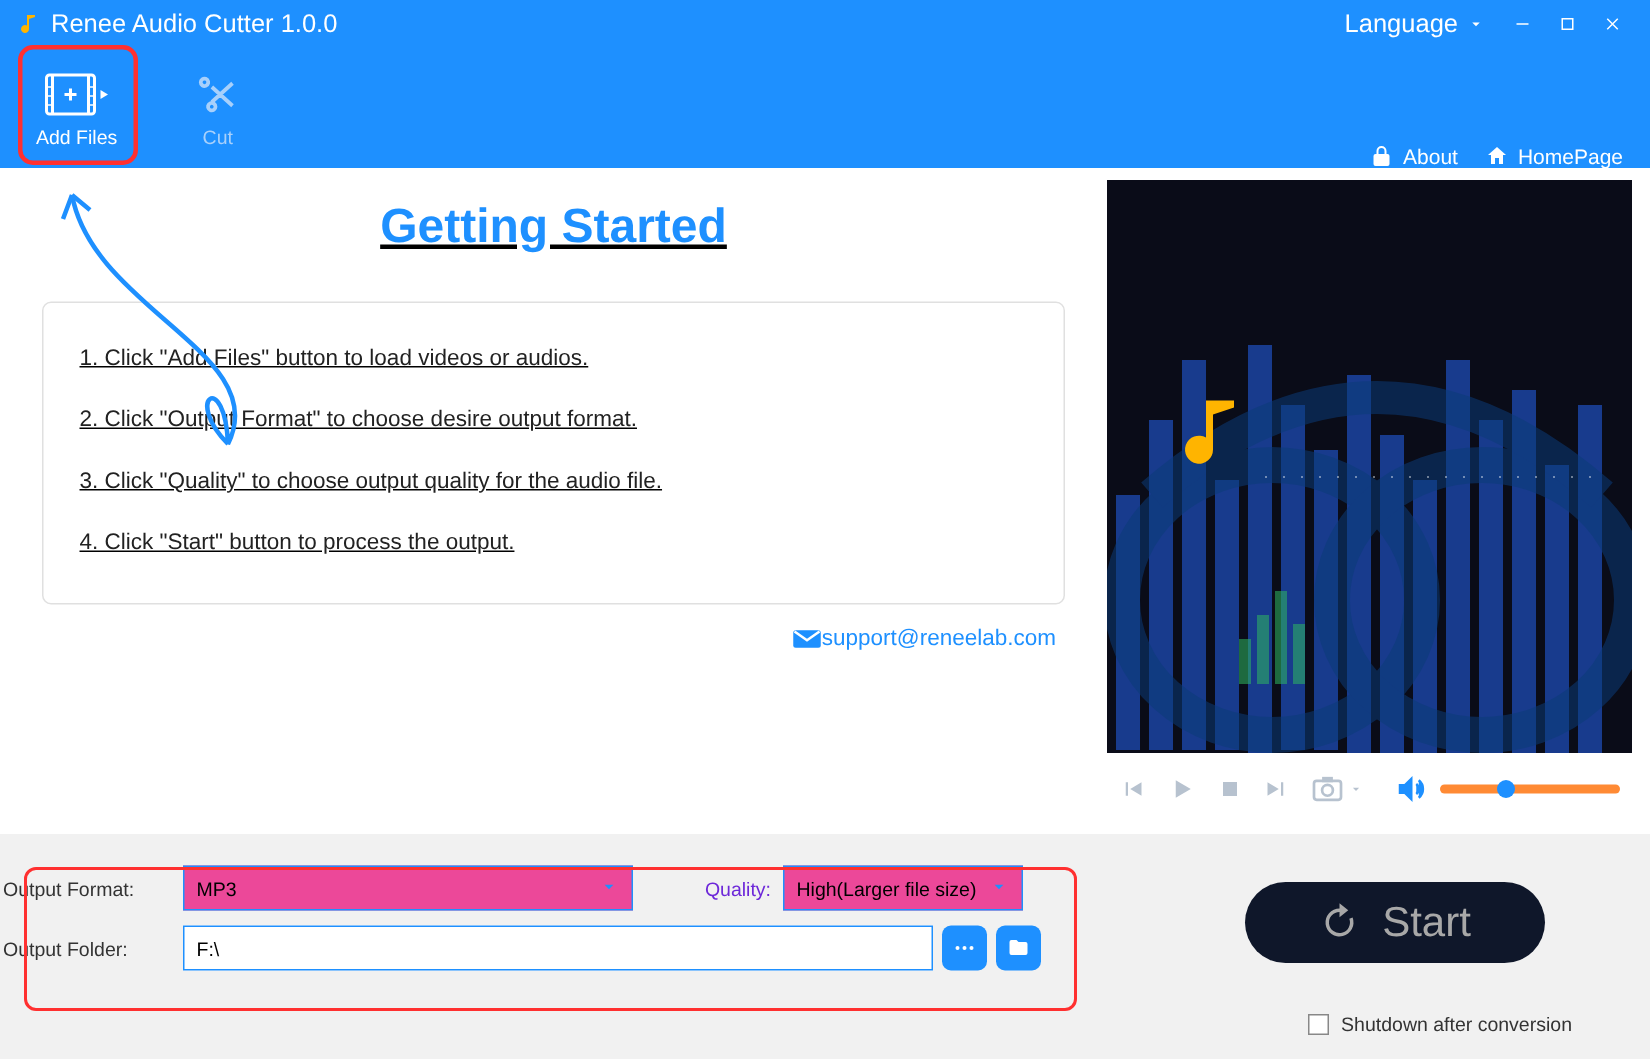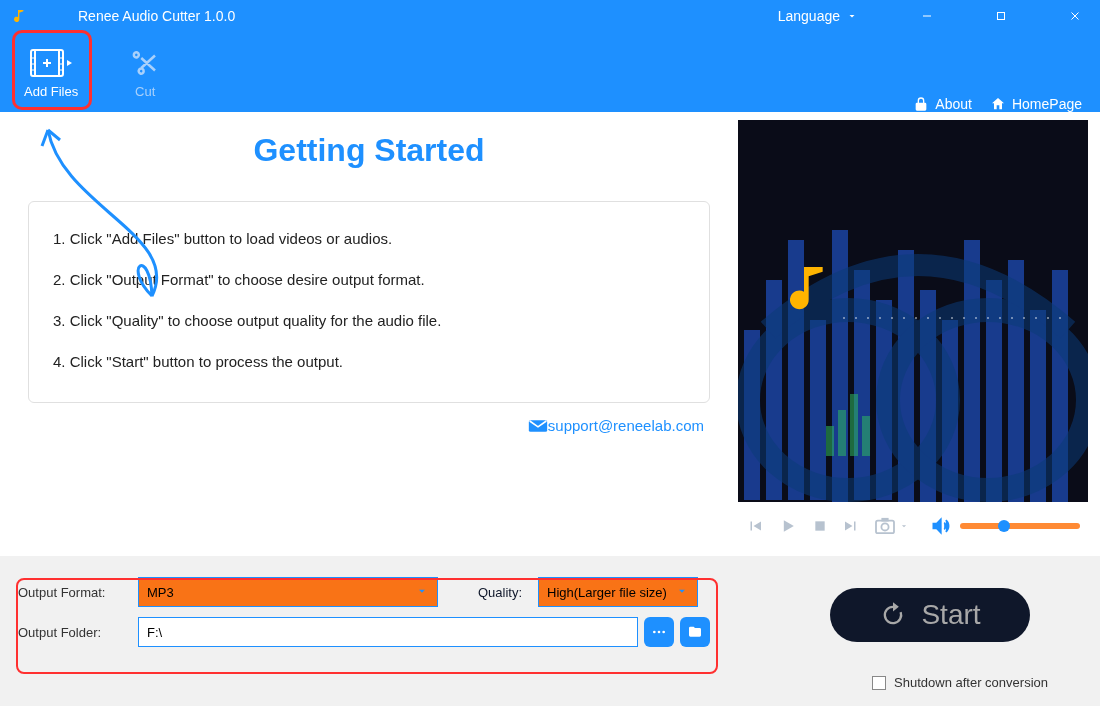--- a/index.html
+++ b/index.html
@@ -6,22 +6,21 @@
 body { width: 1100px; height: 706px; overflow: hidden; background: #fff; }
 
 
 .titlebar {
   height: 32px;
   background: #1e90ff;
   display: flex;
   align-items: center;
   color: #fff;
   padding: 0 10px;
-  font-size: 14px;
-  gap: 44px;
+  font-size: 17px;
 }
 .titlebar .logo { margin-right: 8px; display:inline-flex; }
 .titlebar .title { flex: none; }
 .titlebar .spacer { flex: 1; }
 .titlebar .lang { display: flex; align-items: center; gap: 6px; margin-right: 10px; cursor:pointer; }
 .titlebar .winbtn { width: 30px; height: 20px; display:inline-flex; align-items:center; justify-content:center; cursor:pointer; }
 
 
 .toolbar {
   height: 80px;
@@ -57,20 +56,21 @@
 
 .main {
   height: 444px;
   display: flex;
   background: #fff;
 }
 .left {
   flex: 1 1 auto;
   padding: 10px 18px 10px 18px;
   position: relative;
+  text-decoration: underline;
 }
 .left h1 {
   color: #1e90ff;
   font-weight: 600;
   font-size: 32px;
   text-align: center;
   margin-top: 10px;
 }
 .arrow-svg {
   position: absolute;
@@ -127,37 +127,37 @@
 }
 .vol-thumb {
   position:absolute; top:-3px; left:38px;
   width:12px; height:12px; border-radius:50%; background:#1e90ff;
 }
 
 
 .bottom {
   height: 150px;
   background: #f1f1f1;
-  padding: 16px 18px;
+  padding: 16px 2px;
   position: relative;
 }
 .settings-box {
   position:absolute;
   left: 16px; top: 22px;
   width: 702px; height: 96px;
   border: 2px solid #ff3030;
   border-radius: 8px;
   pointer-events:none;
 }
 .row { display:flex; align-items:center; height: 40px; }
 .lbl { font-size: 13px; color:#333; width: 120px; }
-.lbl2 { font-size: 13px; color:#0f172a; width: 60px; margin-left: 40px; text-align:left; padding-right:8px;}
+.lbl2 { font-size: 13px; color:#6d28d9; width: 60px; margin-left: 40px; text-align:right; padding-right:8px;}
 .select {
   border: 1px solid #1e90ff;
-  background:#f97316;
+  background:#ec4899;
   height: 30px;
   display:flex; align-items:center; justify-content:space-between;
   padding: 0 8px;
   font-size: 13px;
   cursor:pointer;
 }
 .select .chev { color:#1e90ff; }
 .sel-format { width: 300px; }
 .sel-quality { width: 160px; }
 .input-folder {

